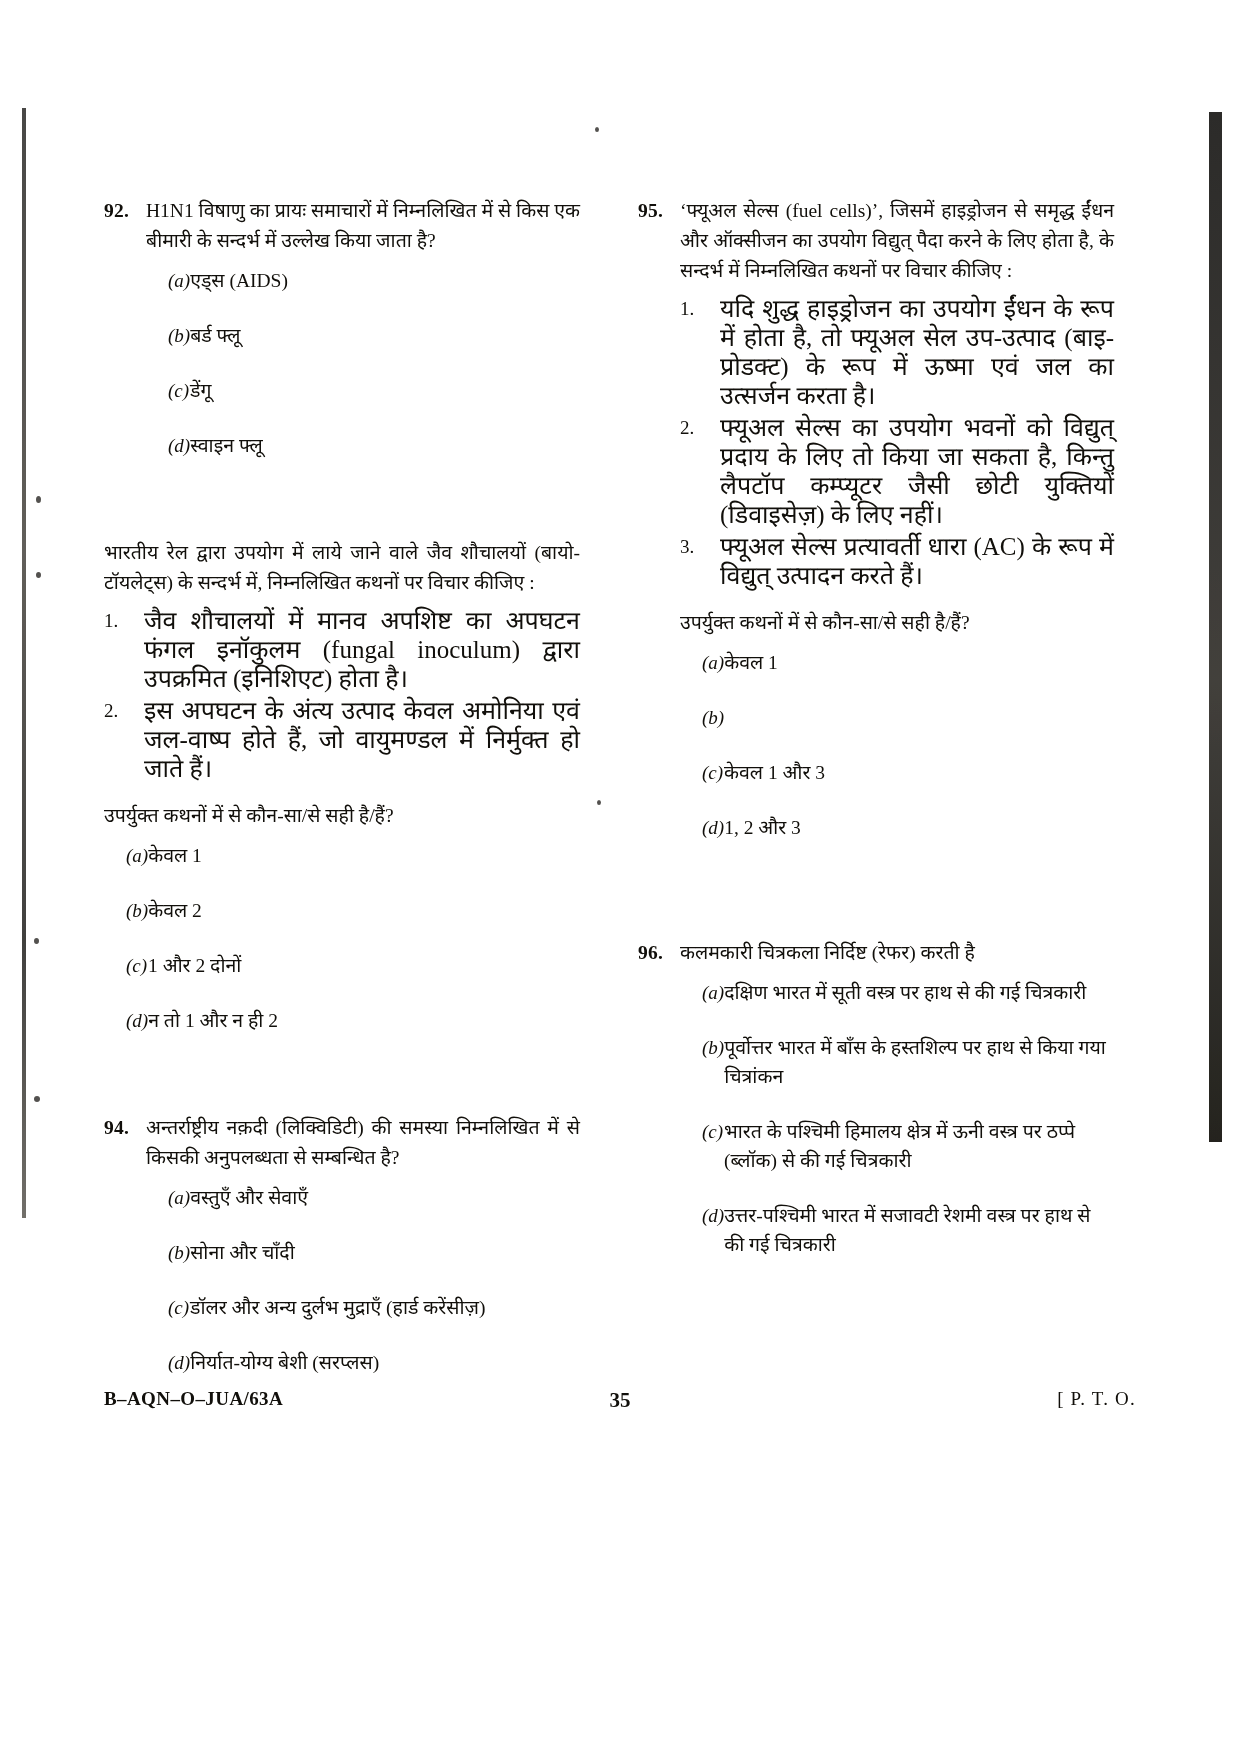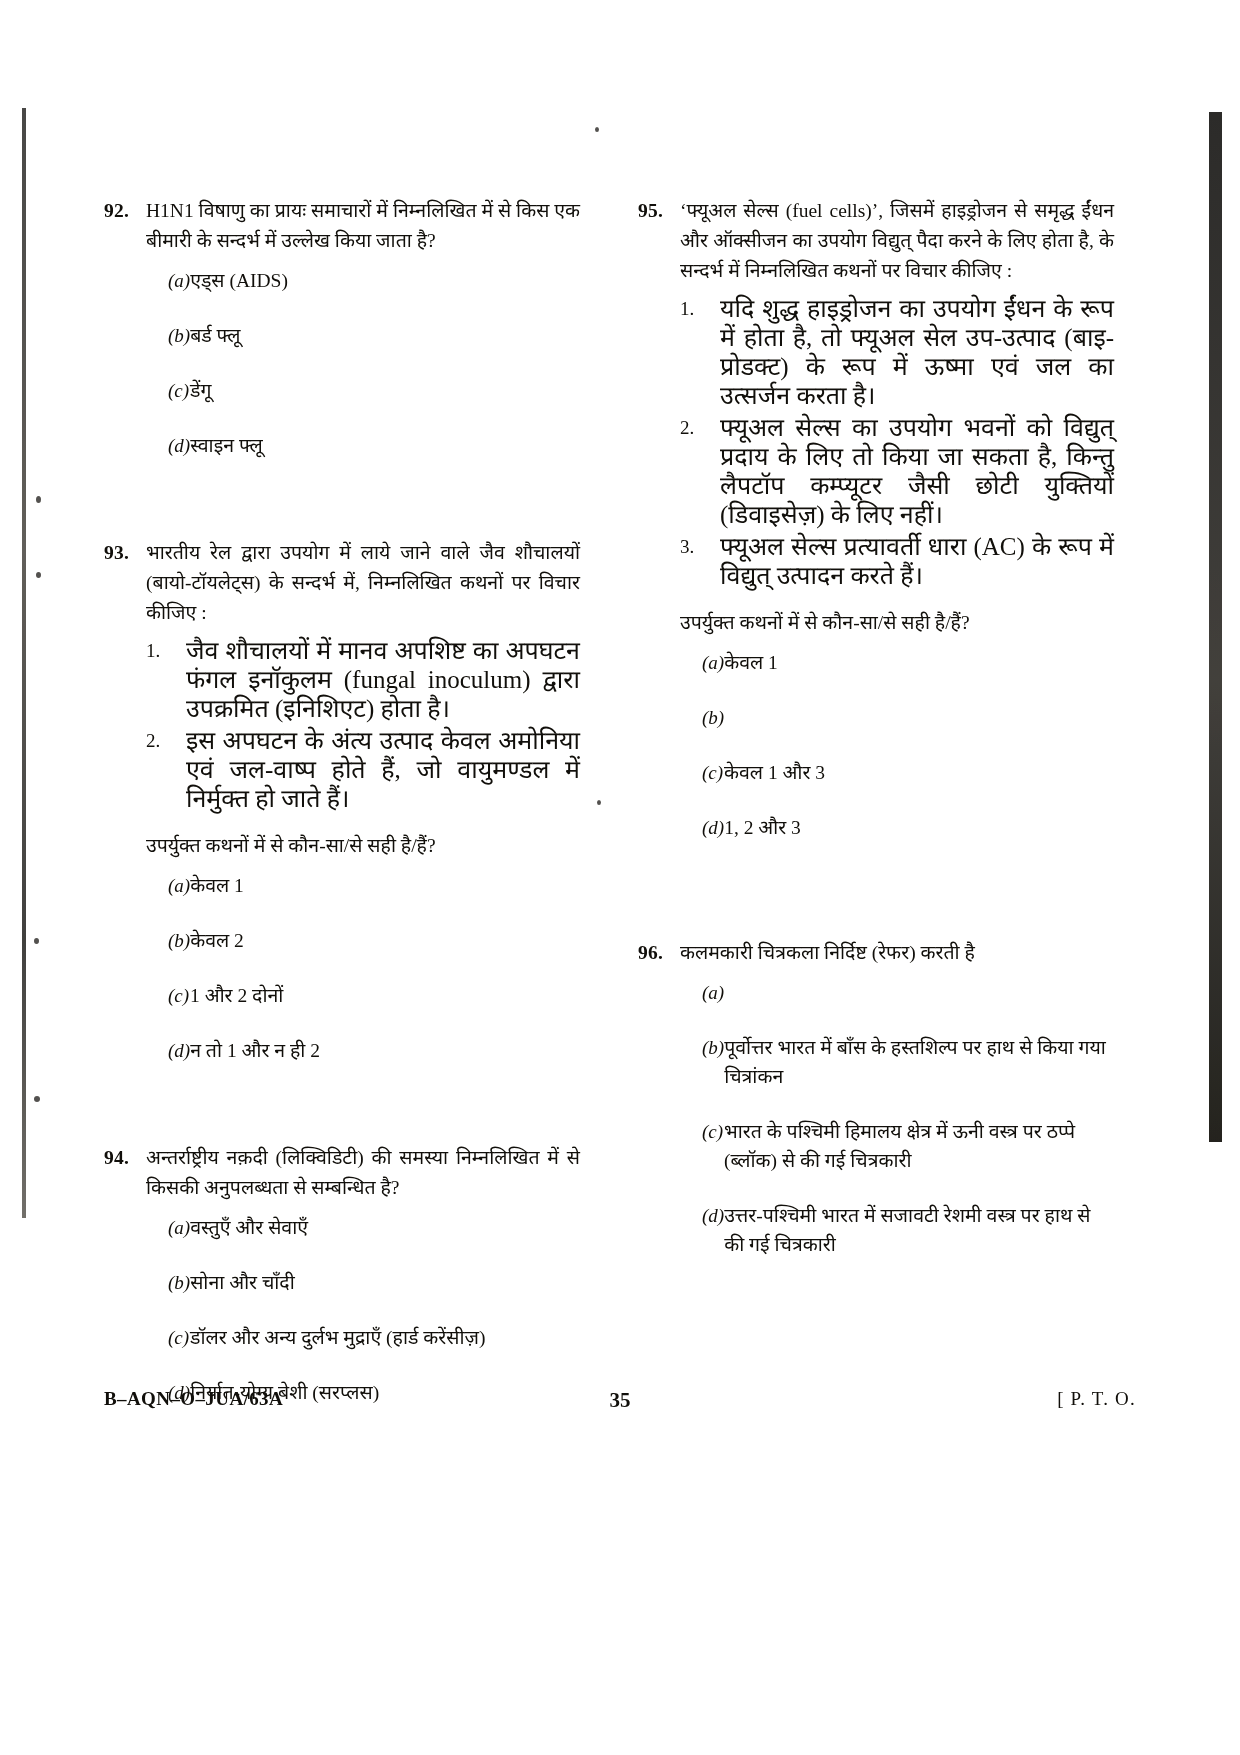--- a/index.html
+++ b/index.html
@@ -209,21 +209,20 @@
               <span class="opt-lbl">(d)</span>
               <span class="opt-txt">स्वाइन फ्लू</span>
             </li>
           </ul>
         </div>
       </div>
 
       <div class="gap-md"></div>
 
       <div class="q">
-        <div class="q-num">93.</div>
         <div class="q-body">
           <p class="q-stem loose">भारतीय रेल द्वारा उपयोग में लाये जाने वाले जैव शौचालयों (बायो-टॉयलेट्स) के सन्दर्भ में, निम्नलिखित कथनों पर विचार कीजिए :</p>
           <ul class="stmts">
             <li class="stmt">
               <span class="stmt-num">1.</span>
               <span class="stmt-txt">जैव शौचालयों में मानव अपशिष्ट का अपघटन फंगल इनॉकुलम (fungal inoculum) द्वारा उपक्रमित (इनिशिएट) होता है।</span>
             </li>
             <li class="stmt">
               <span class="stmt-num">2.</span>
               <span class="stmt-txt">इस अपघटन के अंत्य उत्पाद केवल अमोनिया एवं जल-वाष्प होते हैं, जो वायुमण्डल में निर्मुक्त हो जाते हैं।</span>
@@ -323,20 +322,21 @@
 
       <div class="gap-lg"></div>
 
       <div class="q">
         <div class="q-num">96.</div>
         <div class="q-body">
           <p class="q-stem">कलमकारी चित्रकला निर्दिष्ट (रेफर) करती है</p>
           <ul class="opts">
             <li class="opt wide">
               <span class="opt-lbl">(a)</span>
+              <span class="opt-txt">दक्षिण भारत में सूती वस्त्र पर हाथ से की गई चित्रकारी</span>
             </li>
             <li class="opt wide">
               <span class="opt-lbl">(b)</span>
               <span class="opt-txt">पूर्वोत्तर भारत में बाँस के हस्तशिल्प पर हाथ से किया गया चित्रांकन</span>
             </li>
             <li class="opt wide">
               <span class="opt-lbl">(c)</span>
               <span class="opt-txt">भारत के पश्चिमी हिमालय क्षेत्र में ऊनी वस्त्र पर ठप्पे (ब्लॉक) से की गई चित्रकारी</span>
             </li>
             <li class="opt wide">

